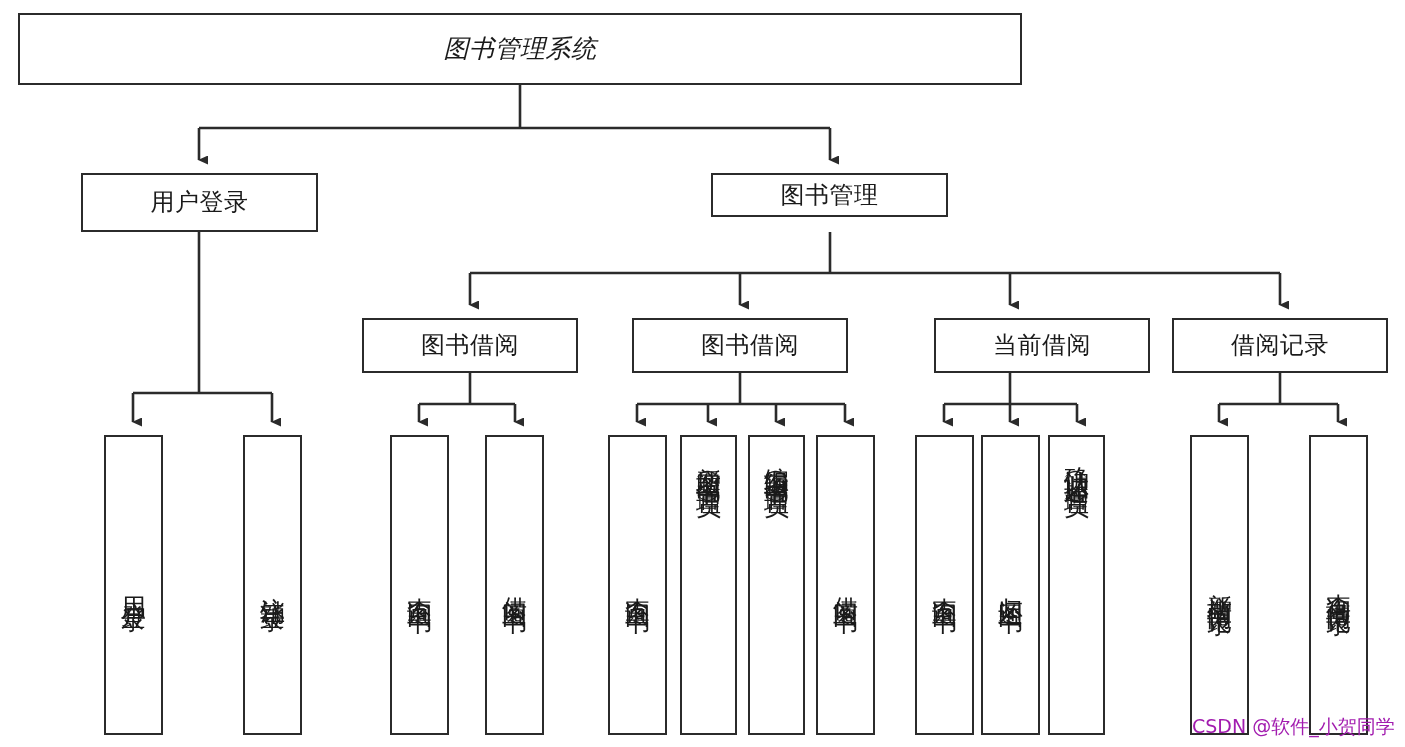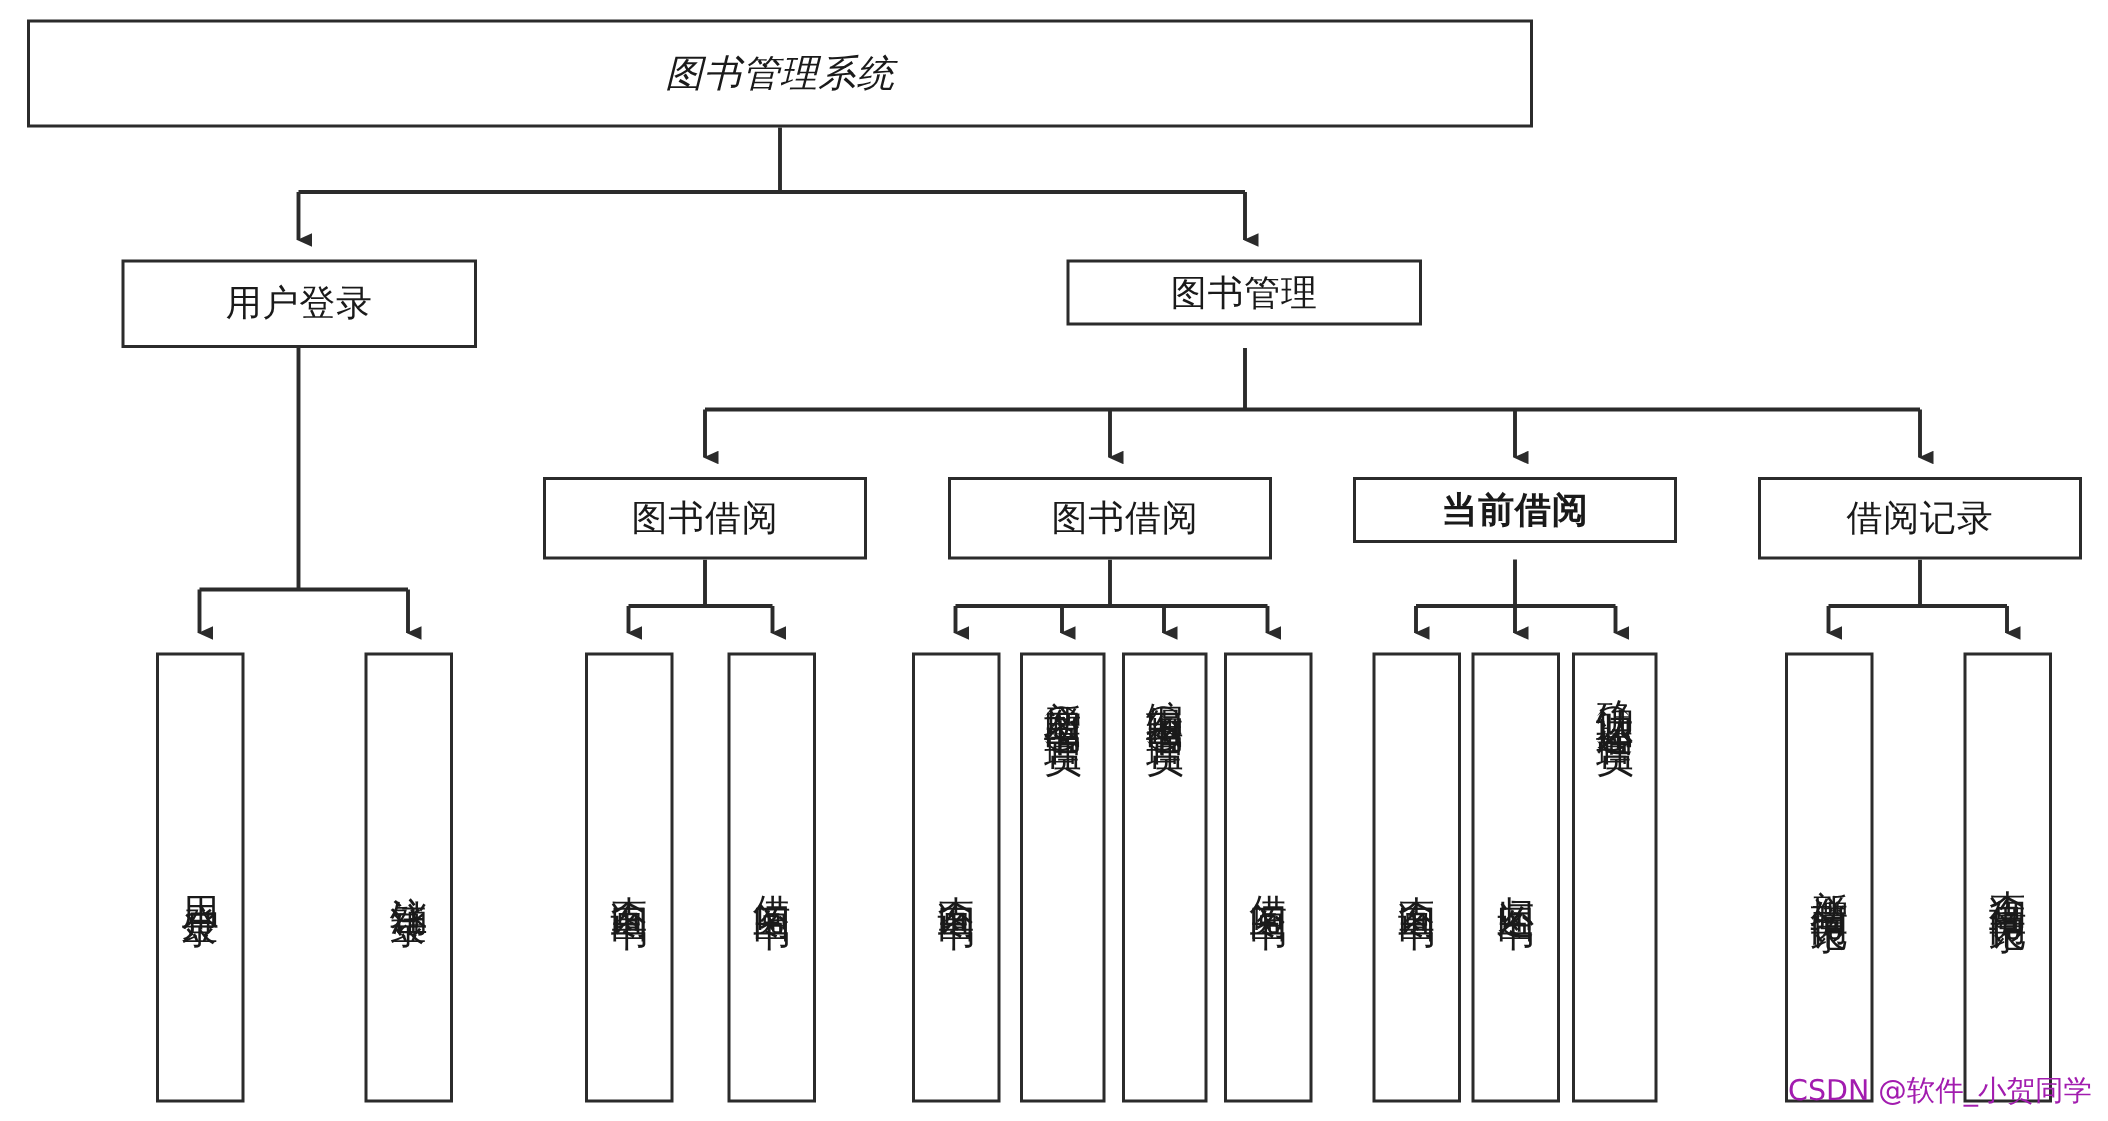--- a/index.html
+++ b/index.html
@@ -164,21 +164,21 @@
   </div>
 
   <div class="node horiz" style="left:362px; top:318px; width:216px; height:55px;">
     <span class="node-label">图书借阅</span>
   </div>
 
   <div class="node horiz" style="left:632px; top:318px; width:216px; height:55px;padding-left:20px;">
     <span class="node-label">图书借阅</span>
   </div>
 
-  <div class="node horiz" style="left:902px; top:318px; width:216px; height:44px;font-weight:bold;">
+  <div class="node horiz" style="left:934px; top:318px; width:216px; height:55px;">
     <span class="node-label">当前借阅</span>
   </div>
 
   <div class="node horiz" style="left:1172px; top:318px; width:216px; height:55px;">
     <span class="node-label">借阅记录</span>
   </div>
 
   <div class="node vert centered" style="left:104px; top:435px; width:59px; height:300px;">
     <span class="node-label">用户登录</span>
   </div>

